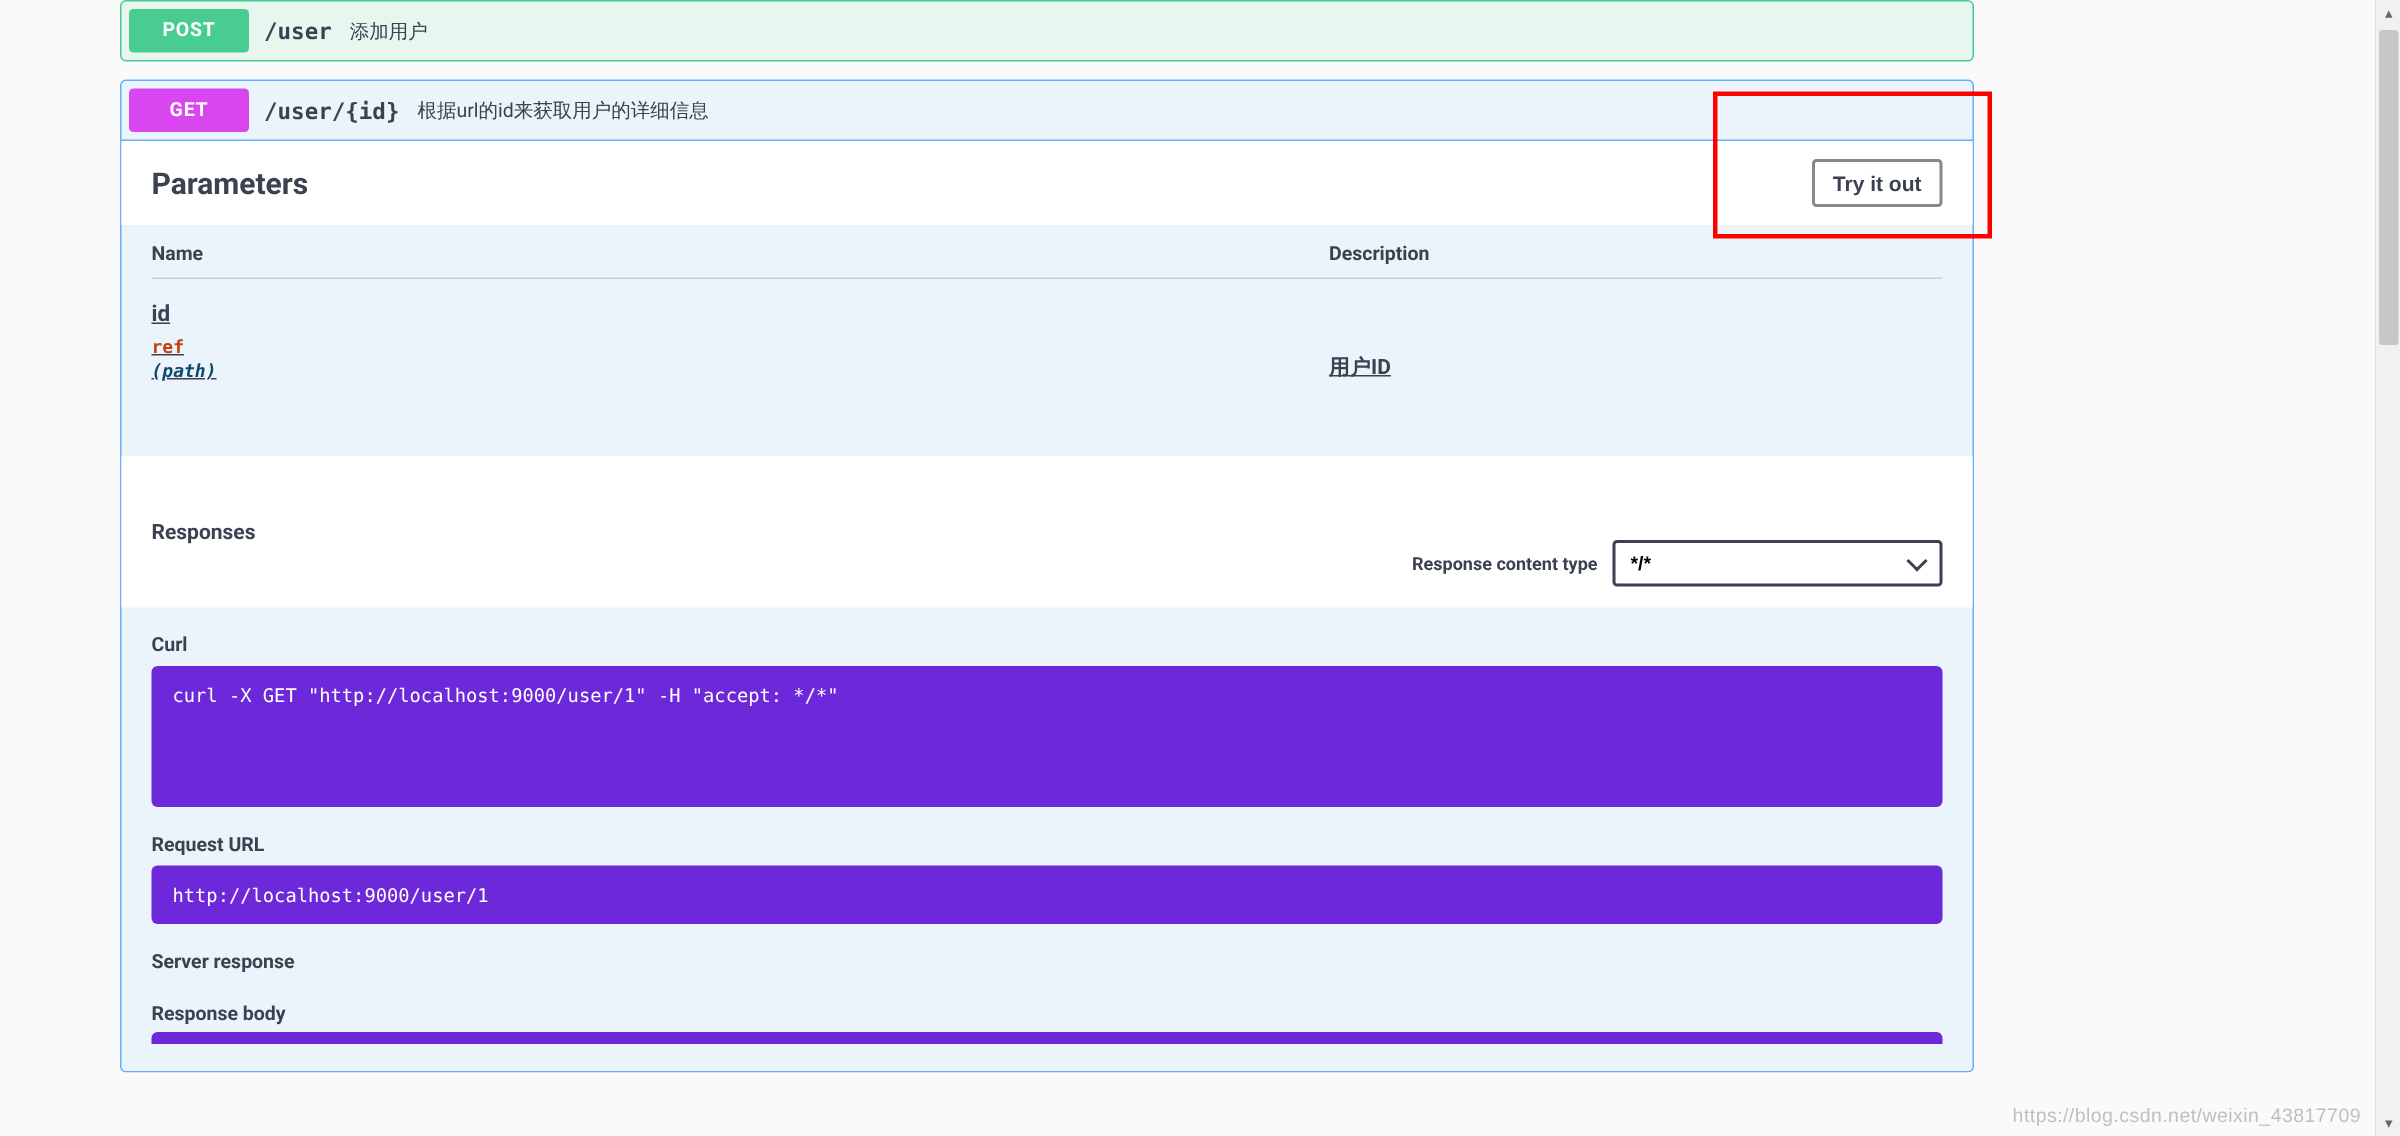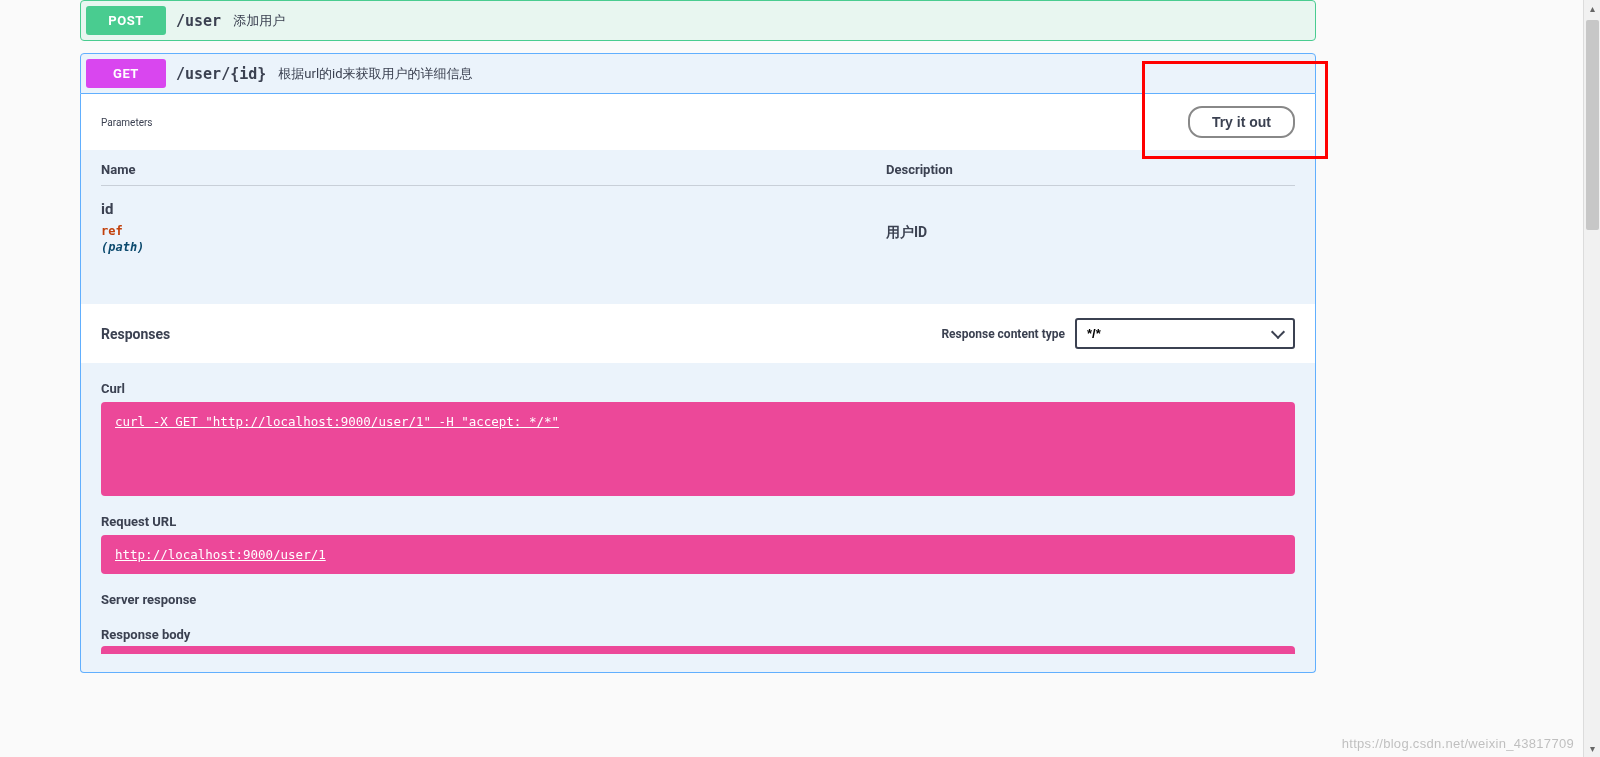--- a/index.html
+++ b/index.html
@@ -68,29 +68,29 @@
     position: relative;
   }
   .section-header {
     background: #fff;
     padding: 12px 20px;
     display: flex;
     align-items: center;
     justify-content: space-between;
   }
   .section-header h4 {
-    font-size: 10px;
-    font-weight: 400;
+    font-size: 20px;
+    font-weight: 700;
     color: #3b4151;
   }
   .try-btn {
     background: #fff;
     border: 2px solid #888;
-    border-radius: 14px;
-    padding: 6px 22px;
+    border-radius: 3px;
+    padding: 6px 12px;
     font-size: 14px;
     font-weight: 600;
     color: #3b4151;
     cursor: pointer;
   }
 
   
   .red-box {
     position: absolute;
     right: -13px;
@@ -107,21 +107,21 @@
   }
   .params-head, .params-row {
     display: flex;
   }
   .params-head {
     border-bottom: 1px solid rgba(59,65,81,0.2);
     padding: 12px 0 8px 0;
   }
   .col-name { flex: 0 0 785px; font-size: 13px; font-weight: 700; }
   .col-desc { flex: 1; font-size: 13px; font-weight: 700; }
-  .params-row { padding: 14px 0 0 0; align-items: center; }
+  .params-row { padding: 14px 0 0 0; align-items: flex-end; text-decoration: underline; }
   .param-name { font-size: 15px; color: #3b4151; }
   .param-type {
     font-family: "Consolas","Monaco",monospace;
     font-size: 12px;
     color: #c2410c;
     margin-top: 6px;
   }
   .param-in {
     font-family: "Consolas","Monaco",monospace;
     font-size: 12px;
@@ -137,20 +137,21 @@
     padding: 14px 20px;
     display: flex;
     align-items: center;
     justify-content: space-between;
   }
   .responses-header h4 { font-size: 14px; font-weight: 700;}
   .content-type-wrap {
     display: flex;
     align-items: center;
     gap: 10px;
+    margin-top: 42px;
   }
   .ct-label { font-size: 12px; font-weight: 700; }
   .ct-select {
     border: 2px solid #3b4151;
     border-radius: 3px;
     background: #fff;
     font-size: 13px;
     font-weight: 600;
     padding: 6px 30px 6px 10px;
     min-width: 220px;
@@ -173,30 +174,29 @@
   .responses-body {
     padding: 18px 20px;
   }
   .block-label {
     font-size: 13px;
     font-weight: 700;
     color: #3b4151;
     margin-bottom: 6px;
   }
   .code-block {
-    background: #ec4899;
+    background: #6d28d9;
     color: #fff;
     font-family: "Consolas","Monaco",monospace;
     font-size: 12.5px;
     padding: 12px 14px;
     border-radius: 4px;
     white-space: pre-wrap;
     word-break: break-all;
     margin-bottom: 18px;
-    text-decoration: underline;
   }
   .code-block.tall { min-height: 94px; }
 
   .resp-table-head {
     display: flex;
     border-bottom: 1px solid rgba(59,65,81,0.2);
     padding: 6px 0;
     margin-top: 4px;
   }
   .rcol-code { flex: 0 0 240px; font-size: 13px; font-weight: 700; }

